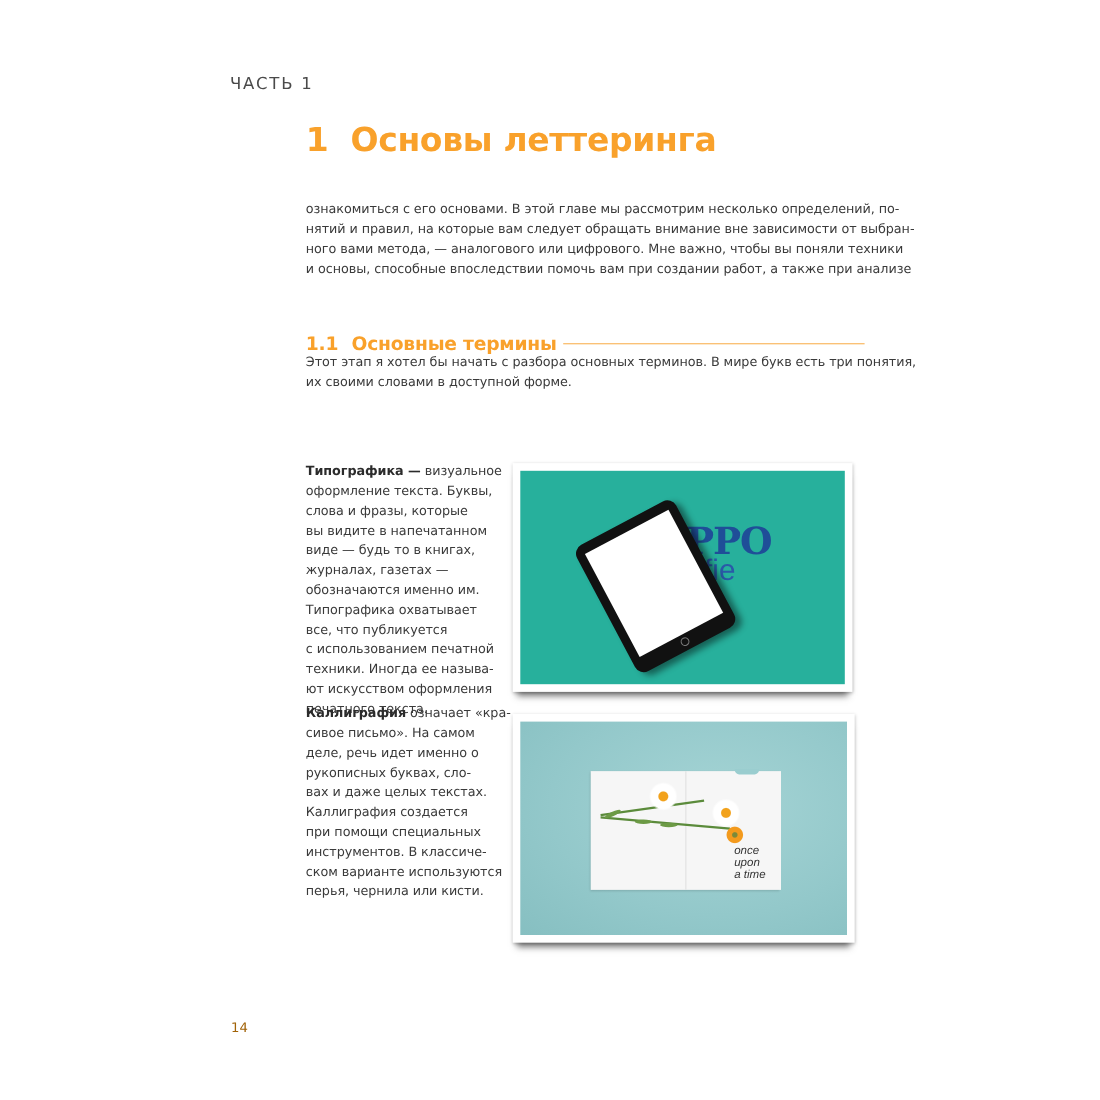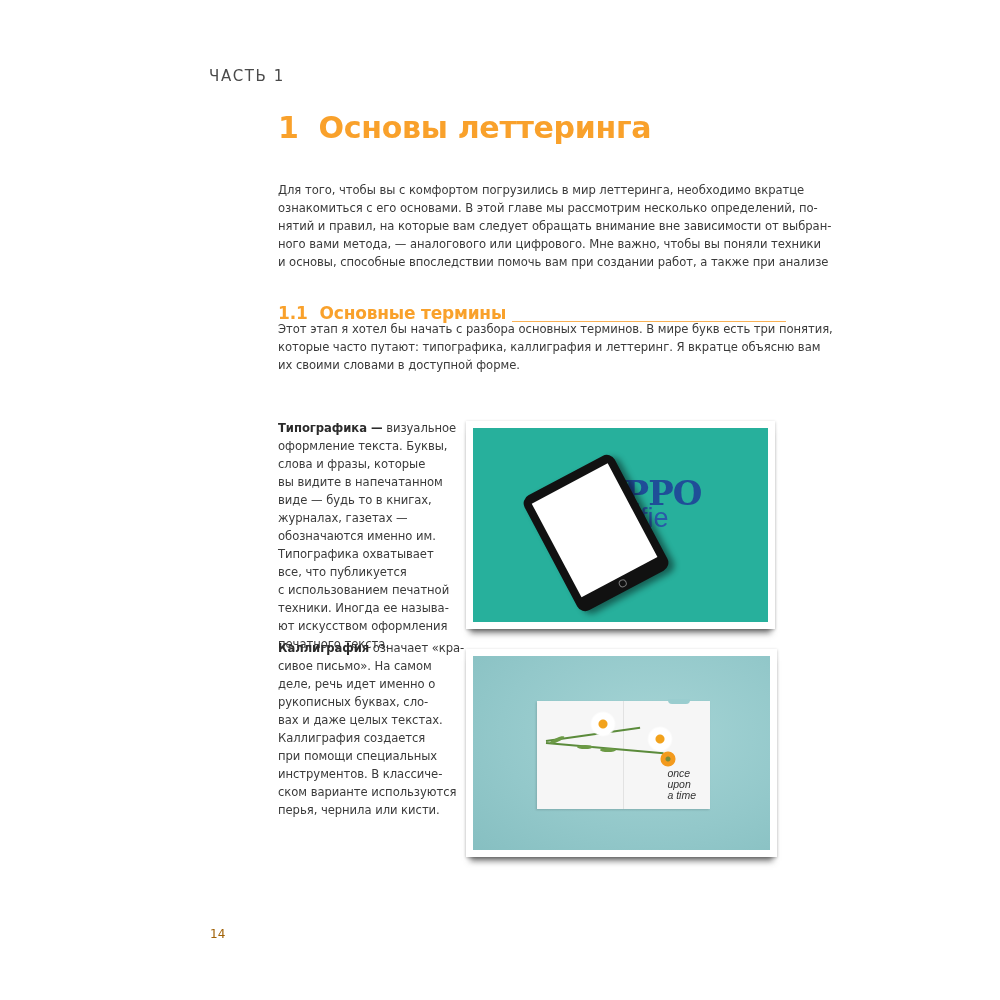--- a/index.html
+++ b/index.html
@@ -18,21 +18,21 @@
   .chapter-title .num { margin-right:20px; }
   .body-text {
     font-size:11.6px; line-height:18px; color:#3a3a3a; margin:0; letter-spacing:-0.05px;
   }
   .intro {
     position:absolute; left:278px; top:181px; width:512px;
   }
   .intro .line, .terms-intro .line, .side .line { display:block; white-space:nowrap; }
   .section-heading {
     position:absolute; left:278px; top:302px; width:508px; height:22px;
-    display:flex; align-items:flex-end;
+    display:flex; align-items:center;
   }
   .section-heading h2 {
     margin:0; font-size:17px; font-weight:bold; color:#f9a12b; white-space:nowrap;
     line-height:22px; letter-spacing:-0.2px;
   }
   .section-heading h2 .num { margin-right:12px; }
   .section-rule {
     flex:1; height:0; border-bottom:1.5px solid #f9b255; margin-left:6px; margin-bottom:2px;
   }
   .terms-intro { position:absolute; left:278px; top:320px; width:512px; }
@@ -99,35 +99,33 @@
 </head>
 <body>
 
 <div class="part-label">ЧАСТЬ 1</div>
 
 <h1 class="chapter-title">
   <span class="num">1</span><span>Основы леттеринга</span>
 </h1>
 
 <p class="body-text intro">
-  <span class="line">Для того, чтобы вы с комфортом погрузились в мир леттеринга, необходимо вкратце</span>
   <span class="line">ознакомиться с его основами. В этой главе мы рассмотрим несколько определений, по-</span>
   <span class="line">нятий и правил, на которые вам следует обращать внимание вне зависимости от выбран-</span>
   <span class="line">ного вами метода, — аналогового или цифрового. Мне важно, чтобы вы поняли техники</span>
   <span class="line">и основы, способные впоследствии помочь вам при создании работ, а также при анализе</span>
 </p>
 
 <div class="section-heading">
   <h2><span class="num">1.1</span><span>Основные термины</span></h2>
   <div class="section-rule"></div>
 </div>
 
 <p class="body-text terms-intro">
   <span class="line">Этот этап я хотел бы начать с разбора основных терминов. В мире букв есть три понятия,</span>
-  <span class="line">которые часто путают: типографика, каллиграфия и леттеринг. Я вкратце объясню вам</span>
   <span class="line">их своими словами в доступной форме.</span>
 </p>
 
 <p class="body-text side typo">
   <span class="line"><b>Типографика —</b><span> визуальное</span></span>
   <span class="line">оформление текста. Буквы,</span>
   <span class="line">слова и фразы, которые</span>
   <span class="line">вы видите в напечатанном</span>
   <span class="line">виде — будь то в книгах,</span>
   <span class="line">журналах, газетах —</span>

